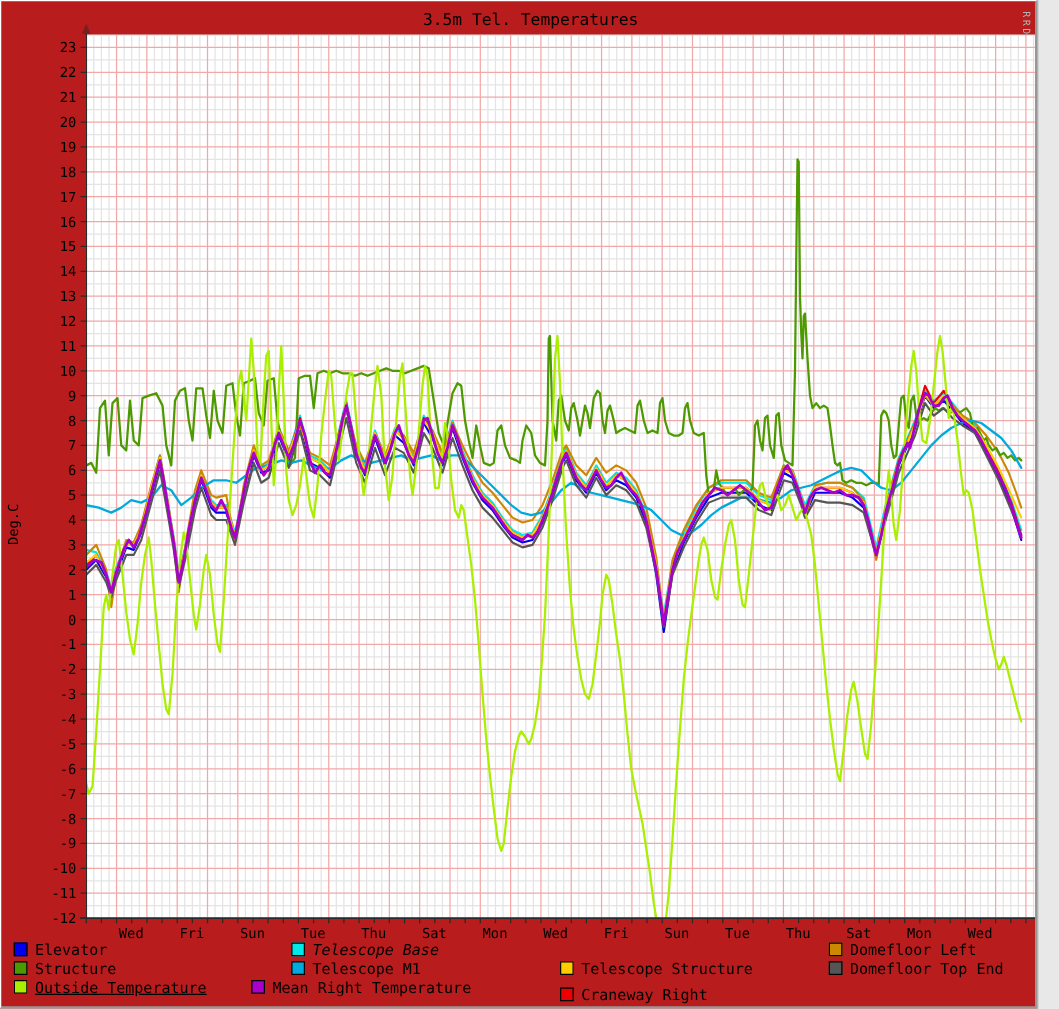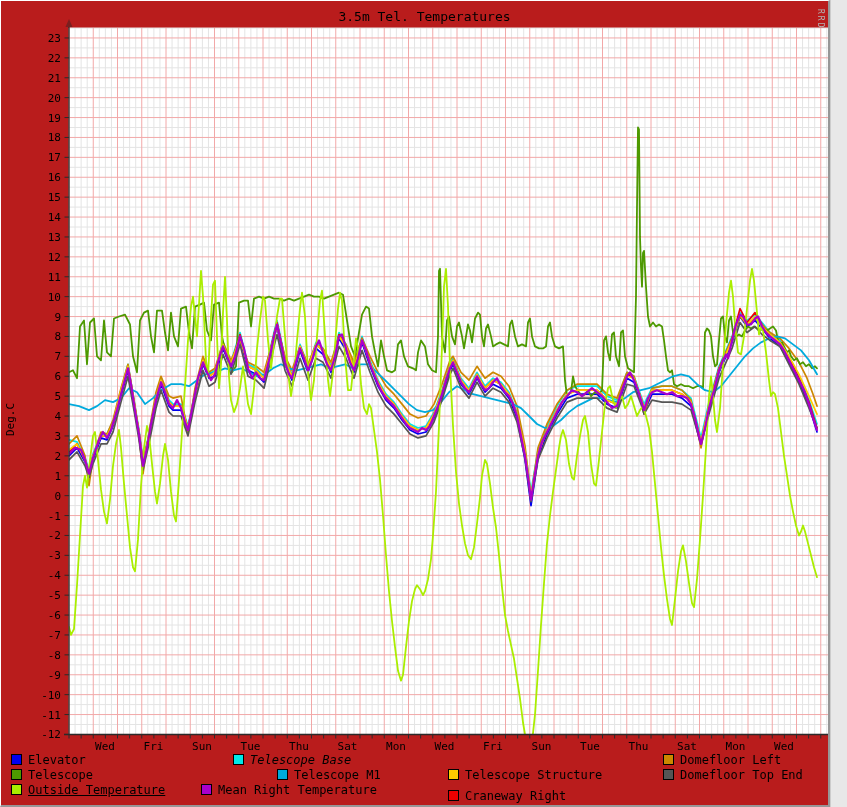--- a/index.html
+++ b/index.html
@@ -414,20 +414,20 @@
       <text x="637.5" y="749" text-anchor="middle" font-size="11" fill="#000">Thu</text>
       <text x="686" y="749" text-anchor="middle" font-size="11" fill="#000">Sat</text>
       <text x="734.5" y="749" text-anchor="middle" font-size="11" fill="#000">Mon</text>
       <text x="783" y="749" text-anchor="middle" font-size="11" fill="#000">Wed</text>
     </svg>
   <div class="legend" id="legend">
       <div class="legend-item" style="left: 10px; top: 752px;"><span class="legend-swatch" style="background: rgb(0, 0, 238);"></span><span>Elevator</span></div>
       <div class="legend-item" style="left: 232px; top: 752px; font-style: italic;"><span class="legend-swatch" style="background: rgb(0, 232, 232);"></span><span>Telescope Base</span></div>
       <div class="legend-item" style="left: 447px; top: 752px; margin-top: 36px;"><span class="legend-swatch" style="background: rgb(238, 0, 0);"></span><span>Craneway Right</span></div>
       <div class="legend-item" style="left: 662px; top: 752px;"><span class="legend-swatch" style="background: rgb(204, 136, 0);"></span><span>Domefloor Left</span></div>
-      <div class="legend-item" style="left: 10px; top: 767px;"><span class="legend-swatch" style="background: rgb(77, 153, 0);"></span><span>Telescope</span></div>
-      <div class="legend-item" style="left: 232px; top: 767px; margin-left: 44px;"><span class="legend-swatch" style="background: rgb(0, 170, 221);"></span><span>Telescope M1</span></div>
+      <div class="legend-item" style="left: 10px; top: 767px;"><span class="legend-swatch" style="background: rgb(77, 153, 0);"></span><span>Structure</span></div>
+      <div class="legend-item" style="left: 232px; top: 767px;"><span class="legend-swatch" style="background: rgb(0, 170, 221);"></span><span>Telescope M1</span></div>
       <div class="legend-item" style="left: 447px; top: 767px; text-align: center;"><span class="legend-swatch" style="background: rgb(255, 204, 0);"></span><span>Telescope Structure</span></div>
       <div class="legend-item" style="left: 662px; top: 767px;"><span class="legend-swatch" style="background: rgb(85, 85, 85);"></span><span>Domefloor Top End</span></div>
       <div class="legend-item" style="left: 10px; top: 782px; text-decoration: underline;"><span class="legend-swatch" style="background: rgb(170, 238, 0);"></span><span>Outside Temperature</span></div>
       <div class="legend-item" style="left: 200px; top: 782px;"><span class="legend-swatch" style="background: rgb(170, 0, 204);"></span><span>Mean Right Temperature</span></div>
     </div>
 </div>
 
 </body></html>

